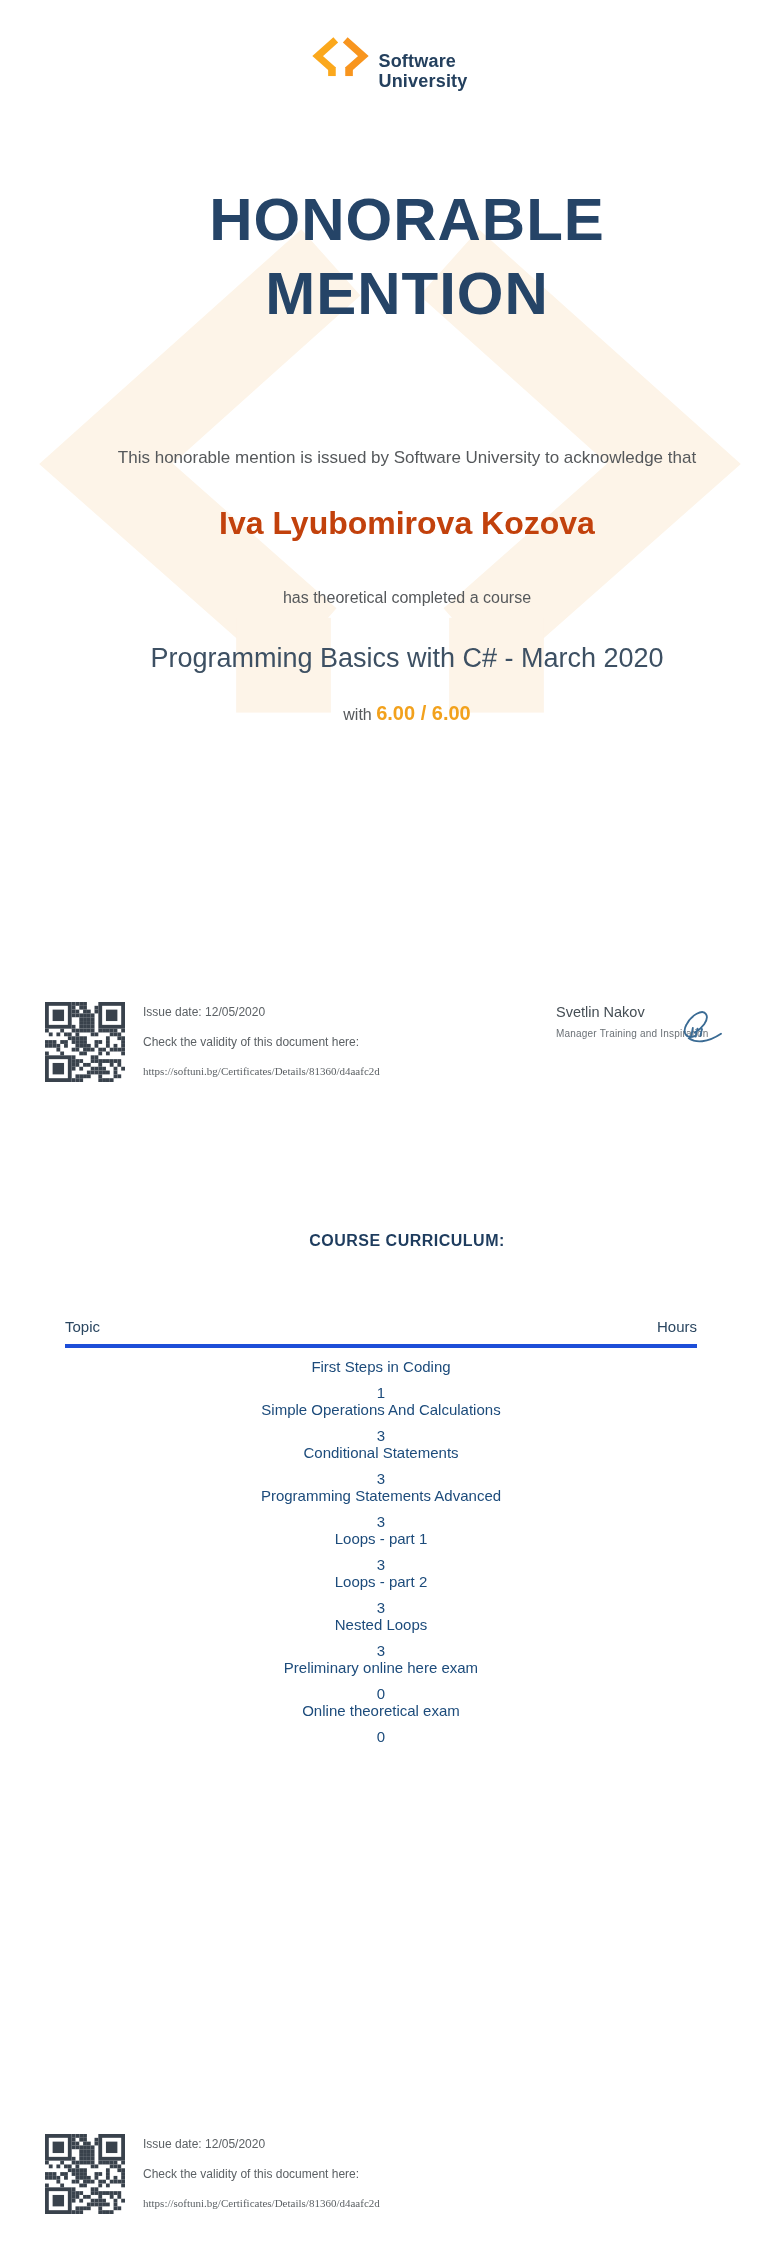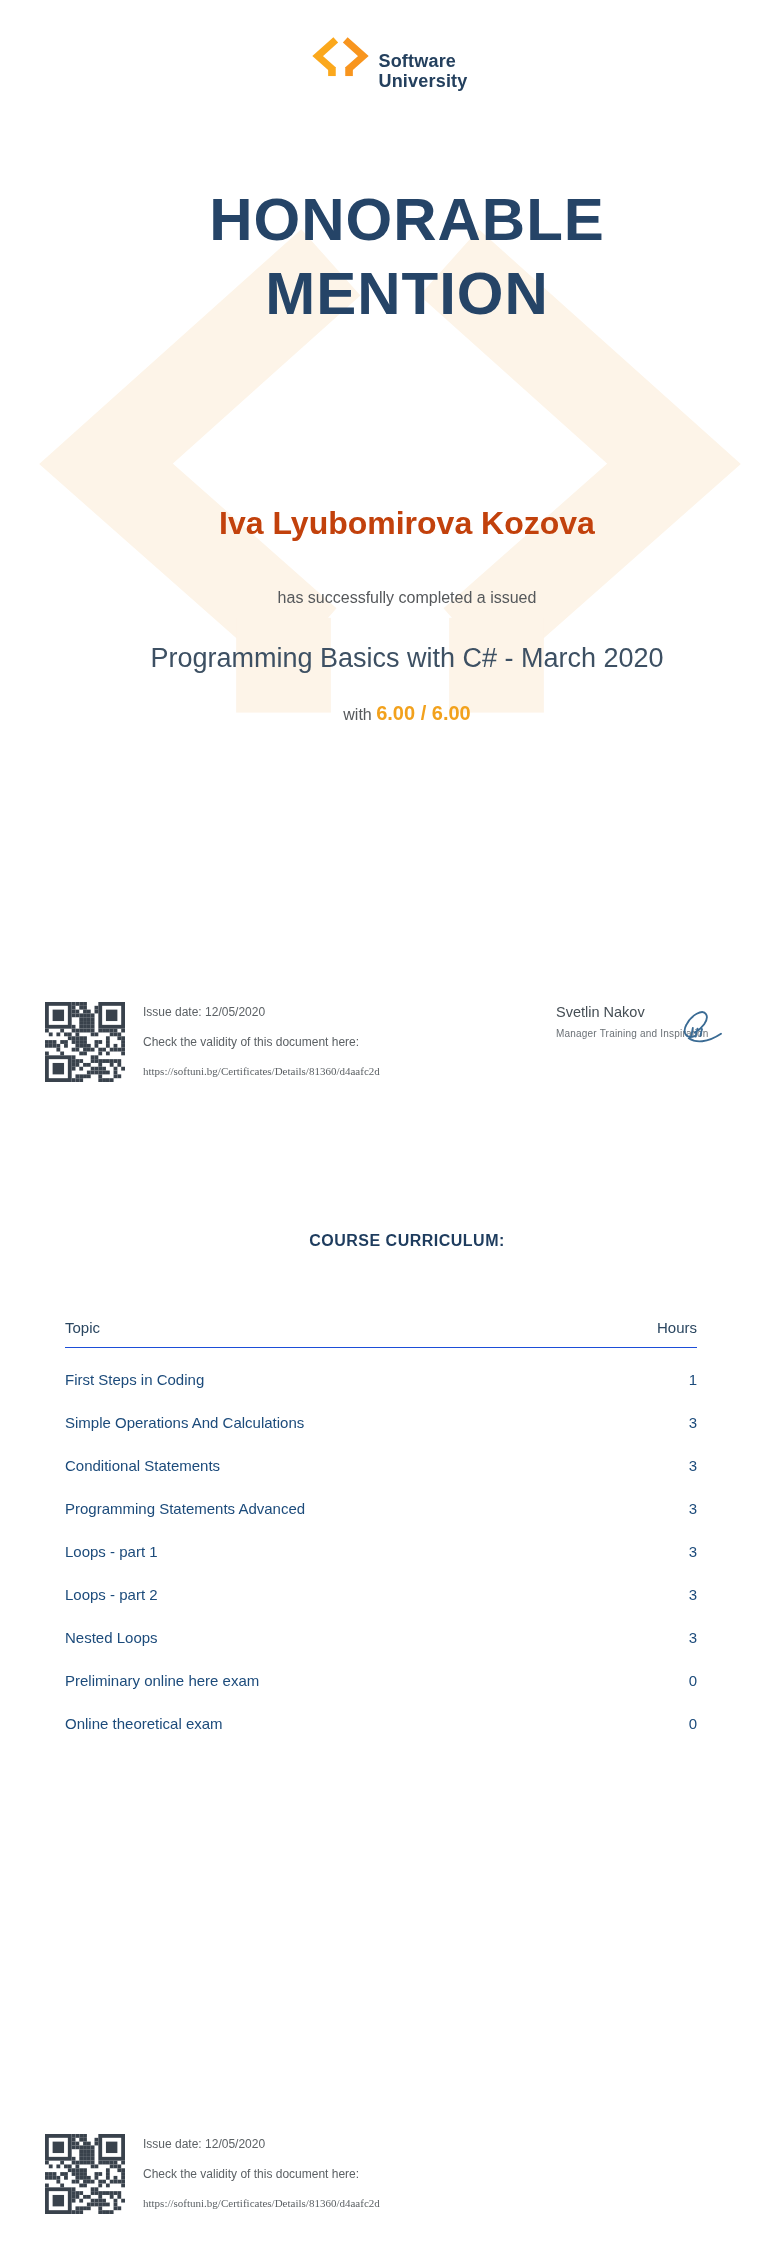--- a/index.html
+++ b/index.html
@@ -36,23 +36,23 @@
   .footer-2 { top:2134px; }
 
   .signatory { position:absolute; left:556px; top:2px; }
   .signatory-name { font-size:14.5px; color:#454E55; }
   .signatory-role { font-size:10px; color:#6B7176; margin-top:8px; letter-spacing:.2px; }
   .signature-svg { position:absolute; left:672px; top:3px; width:52px; height:46px; }
 
   
   .curriculum-heading { top:1226px; font-size:16px; line-height:30px; font-weight:bold; letter-spacing:.5px; color:#1E3C5E; }
   .curriculum-table { position:absolute; top:1308px; left:65px; width:632px; z-index:1; }
-  .ct-head { display:flex; justify-content:space-between; align-items:center; height:40px; border-bottom:1px solid #1d4ed8; font-size:15px; color:#2A4660; }
+  .ct-head { display:flex; justify-content:space-between; align-items:center; height:40px; border-bottom:4px solid #1d4ed8; font-size:15px; color:#2A4660; }
   .ct-rows { padding-top:10px; }
-  .ct-row { display:flex; justify-content:space-between; align-items:center; height:43px; font-size:15px; color:#1C4B7B; }
+  .ct-row { display:flex; justify-content:space-between; align-items:center; height:43px; font-size:15px; color:#1C4B7B;flex-direction:column; }
 </style>
 </head>
 <body>
 
 <div class="page">
 
   <svg class="watermark" viewBox="0 0 120 92" preserveAspectRatio="none" aria-hidden="true">
     <polyline points="50,8 12,42 46,72" fill="none" style="stroke:var(--ml)" stroke-width="15"></polyline>
     <rect x="34" y="68" width="16" height="16" style="fill:var(--ml)"></rect>
     <polyline points="70,8 108,42 74,72" fill="none" style="stroke:var(--mr)" stroke-width="15"></polyline>
@@ -70,22 +70,23 @@
       <div>Software</div>
       <div>University</div>
     </div>
   </div>
 
   <div class="centered title">
     <div>HONORABLE</div>
     <div>MENTION</div>
   </div>
 
+  <div class="centered intro">This honorable mention is issued by Software University to acknowledge that</div>
   <div class="centered recipient">Iva Lyubomirova Kozova</div>
-  <div class="centered completed">has successfully completed a issued</div>
+  <div class="centered completed">has theoretical completed a course</div>
   <div class="centered course">Programming Basics with C# - March 2020</div>
   <div class="centered grade-line"><span>with </span><span class="grade-value">6.00 / 6.00</span></div>
 
   <div class="validity footer-1">
     <svg class="qr qr-svg" viewBox="0 0 80 80" aria-hidden="true">
         <rect x="26.666666666666664" y="0" width="3.8095238095238093" height="3.8095238095238093" fill="#39424C"></rect>
         <rect x="30.476190476190474" y="0" width="3.8095238095238093" height="3.8095238095238093" fill="#39424C"></rect>
         <rect x="34.285714285714285" y="0" width="3.8095238095238093" height="3.8095238095238093" fill="#39424C"></rect>
         <rect x="38.095238095238095" y="0" width="3.8095238095238093" height="3.8095238095238093" fill="#39424C"></rect>
         <rect x="26.666666666666664" y="3.8095238095238093" width="3.8095238095238093" height="3.8095238095238093" fill="#39424C"></rect>

